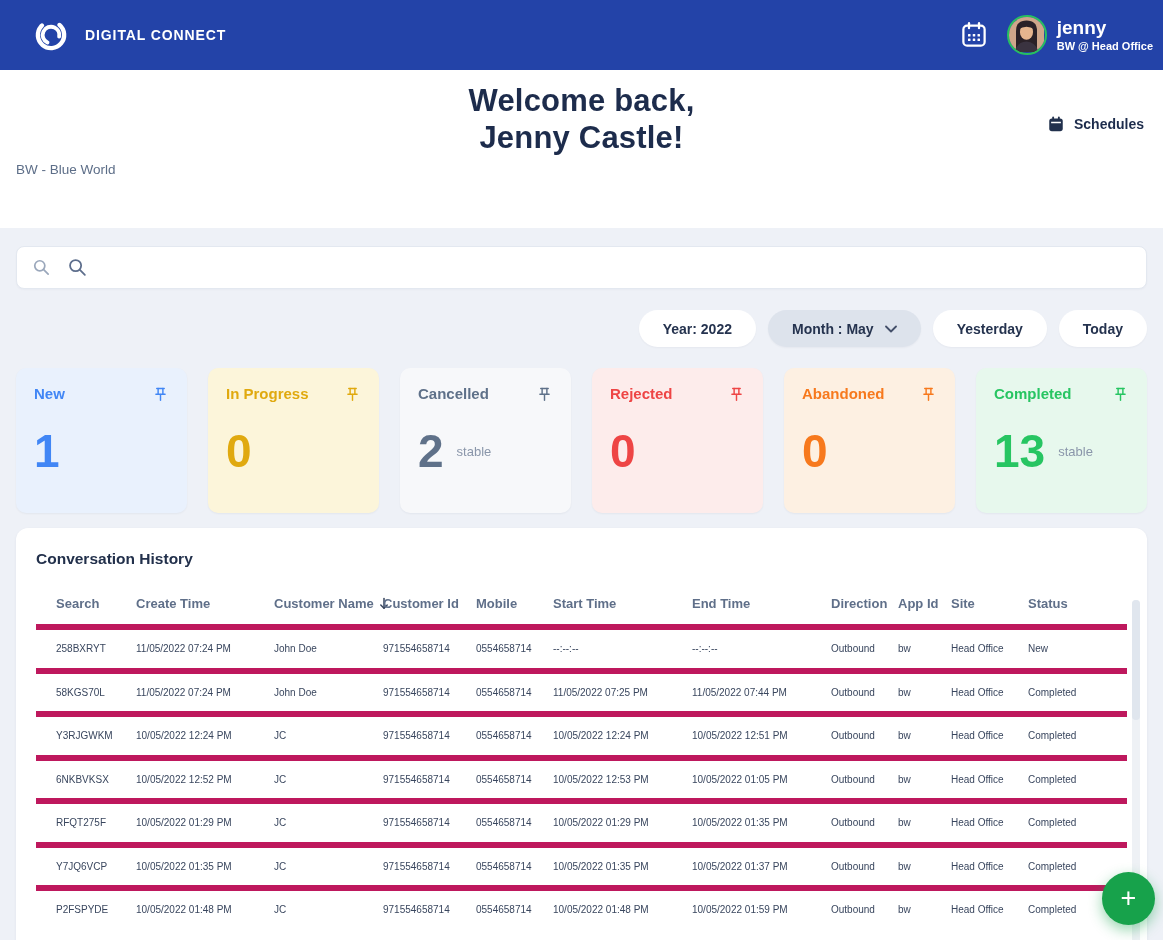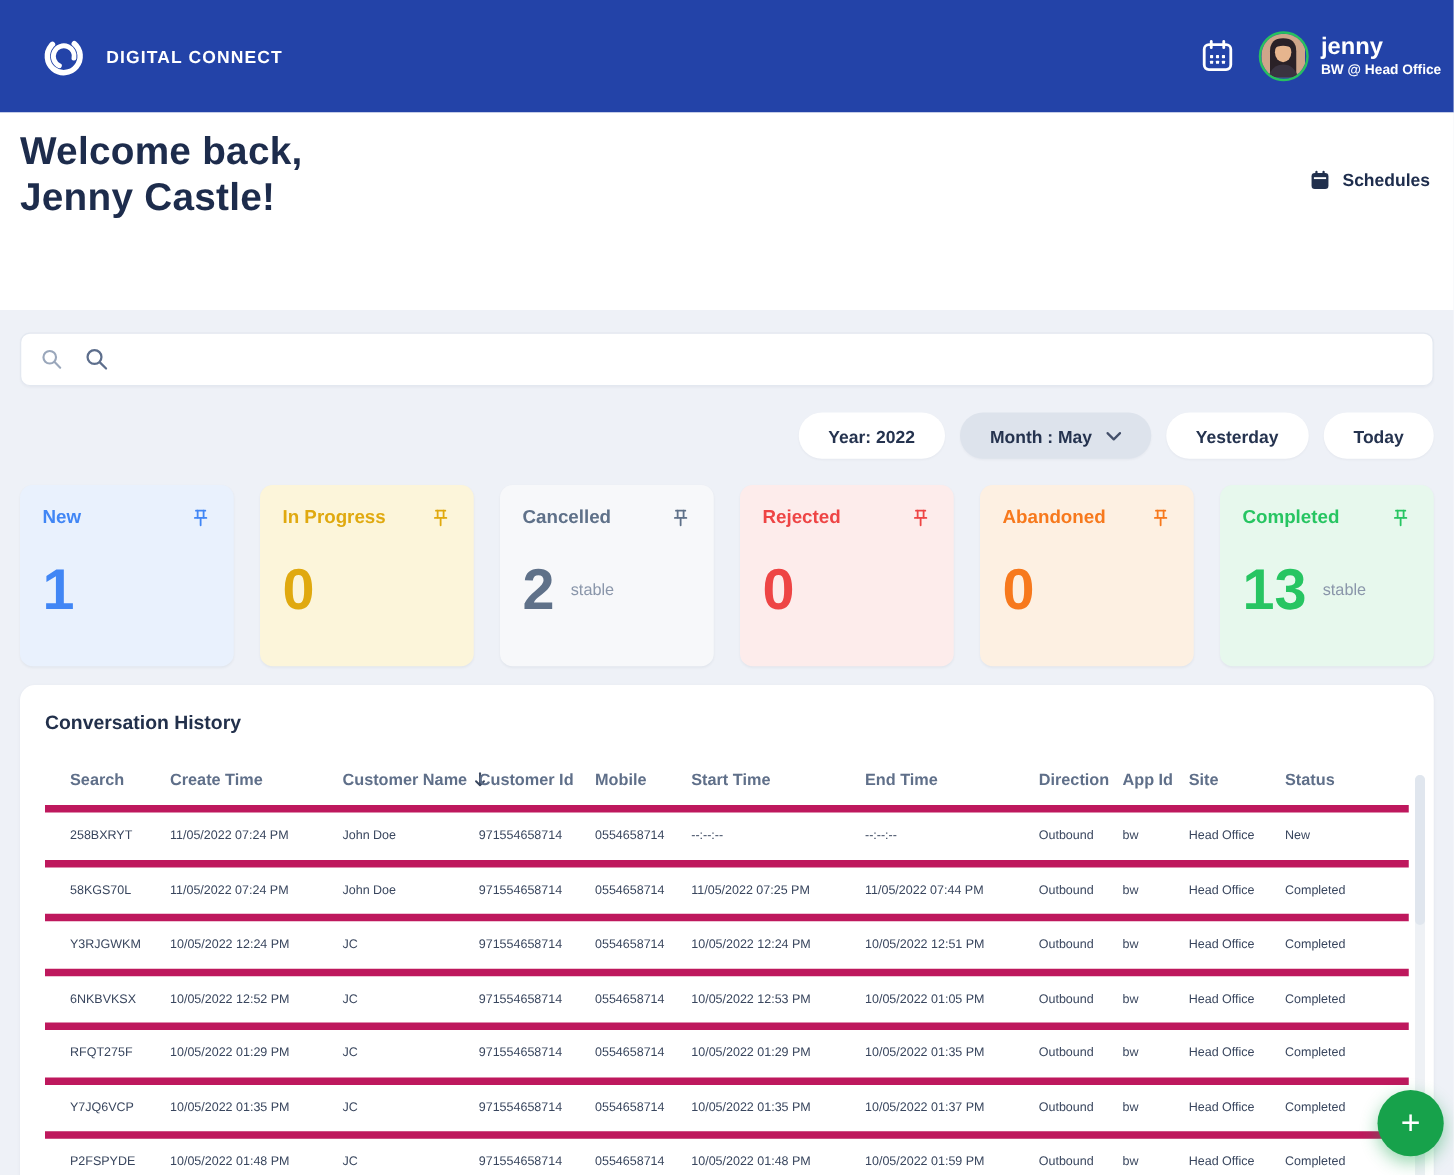--- a/index.html
+++ b/index.html
@@ -5,34 +5,34 @@
   * { box-sizing: border-box; }
   html,body { margin:0; padding:0; }
   body {
     width:1163px; height:940px; overflow:hidden; position:relative;
     background:#eef1f7;
     font-family:"Liberation Sans", sans-serif;
     -webkit-font-smoothing:antialiased;
   }
 
   
-  .navbar { height:90px; background:#2343a8; display:flex; align-items:center; padding:0 10px 0 30px;justify-content:flex-end; }
+  .navbar { height:70px; background:#2343a8; display:flex; align-items:center; padding:0 10px 0 30px;justify-content:flex-end; }
   .brand { display:flex; align-items:center; gap:13px; }
   .brand-name { color:#fff; font-size:14px; font-weight:700; letter-spacing:.9px; }
   .nav-right { margin-left:auto; display:flex; align-items:center; gap:18px; }
   .cal-btn { cursor:pointer; display:flex; }
   .user { display:flex; align-items:center; gap:10px; cursor:pointer; }
   .avatar { width:40px; height:40px; border-radius:50%; border:2.5px solid #27c05f; overflow:hidden; flex:0 0 auto; }
   .user-text { color:#fff; line-height:1.25; }
   .user-name { font-size:19px; font-weight:700; }
   .user-org { font-size:11px; font-weight:600; }
 
   
   .welcome { background:#fff; height:158px; padding:12px 16px 0; position:relative; }
-  .welcome h1 { margin:0; font-size:31px; line-height:37px; font-weight:700; color:#1d2c4c; letter-spacing:.2px; }
+  .welcome h1 { margin:0; font-size:31px; line-height:37px; font-weight:700; color:#1d2c4c; letter-spacing:.2px;text-align:center; }
   .welcome .subtitle { margin-top:6px; font-size:13.5px; color:#5d6e88; }
   .schedules-btn { position:absolute; top:45px; right:19px; display:flex; align-items:center; gap:9px;
     font-size:14px; font-weight:700; color:#1d2c4c; cursor:pointer; }
 
   
   .content { padding:18px 16px 0; }
 
   .searchbar { height:43px; background:#fff; border:1px solid #e3e8f0; border-radius:8px;
     display:flex; align-items:center; padding:0 15px; gap:12px; box-shadow:0 1px 2px rgba(20,30,60,.03); }
   .searchbar input { flex:1; border:none; outline:none; font-size:14.5px; color:#33415b; background:transparent;
@@ -117,20 +117,21 @@
       </span>
     </div>
   </div>
 </header>
 
 <section class="welcome">
   <h1>
     <span>Welcome back,</span><br>
     <span>Jenny Castle!</span>
   </h1>
+  <div class="subtitle">BW - Blue World</div>
   <div class="schedules-btn">
     <span style="display:flex;">
       <svg width="18" height="18" viewBox="0 0 24 24">
         <rect x="3" y="4.5" width="18" height="17" rx="3.5" fill="#21304d"></rect>
         <rect x="7" y="2" width="2.4" height="4.5" rx="1.2" fill="#21304d"></rect>
         <rect x="14.6" y="2" width="2.4" height="4.5" rx="1.2" fill="#21304d"></rect>
         <rect x="5.5" y="9" width="13" height="2" fill="#ffffff"></rect>
       </svg>
     </span>
     <span>Schedules</span>

